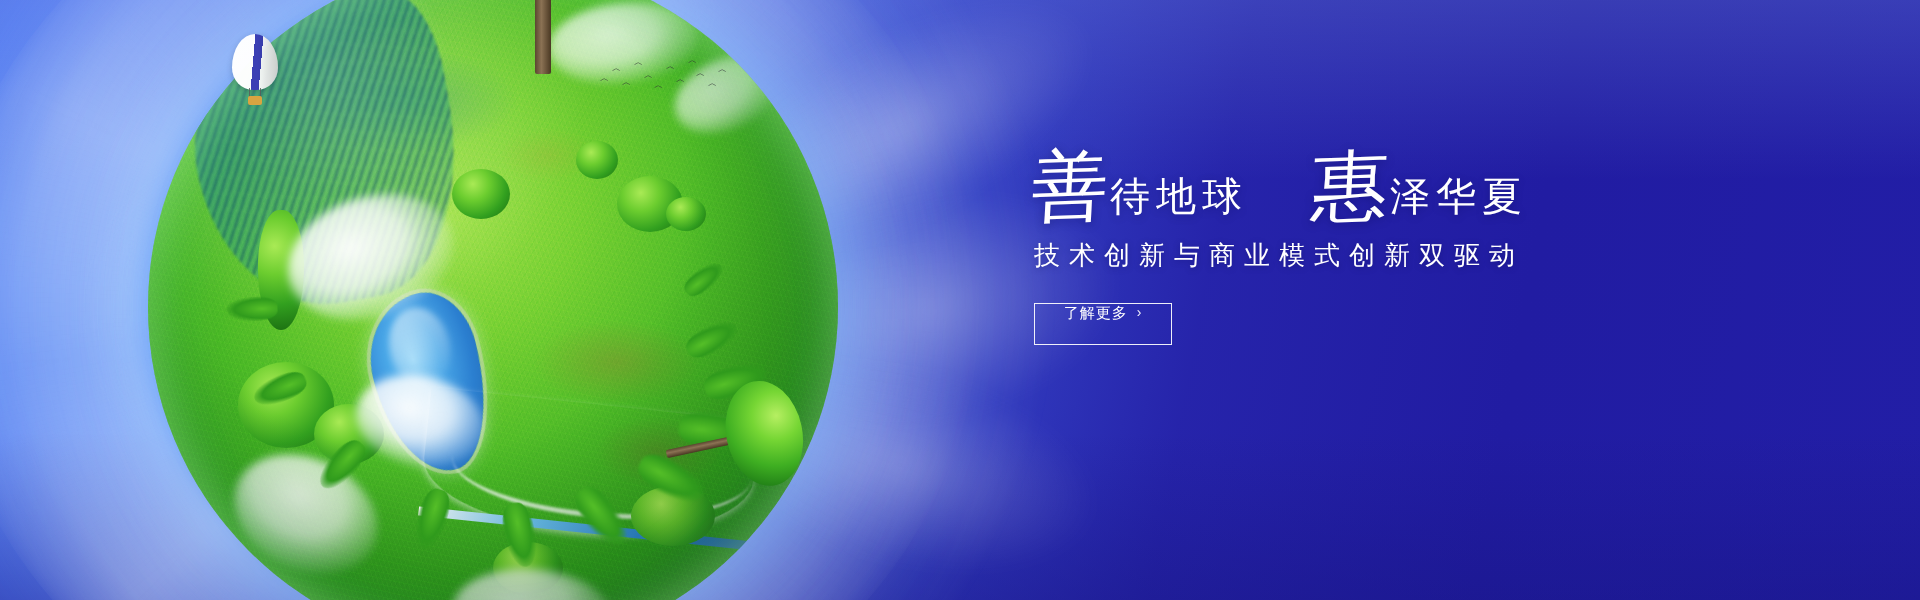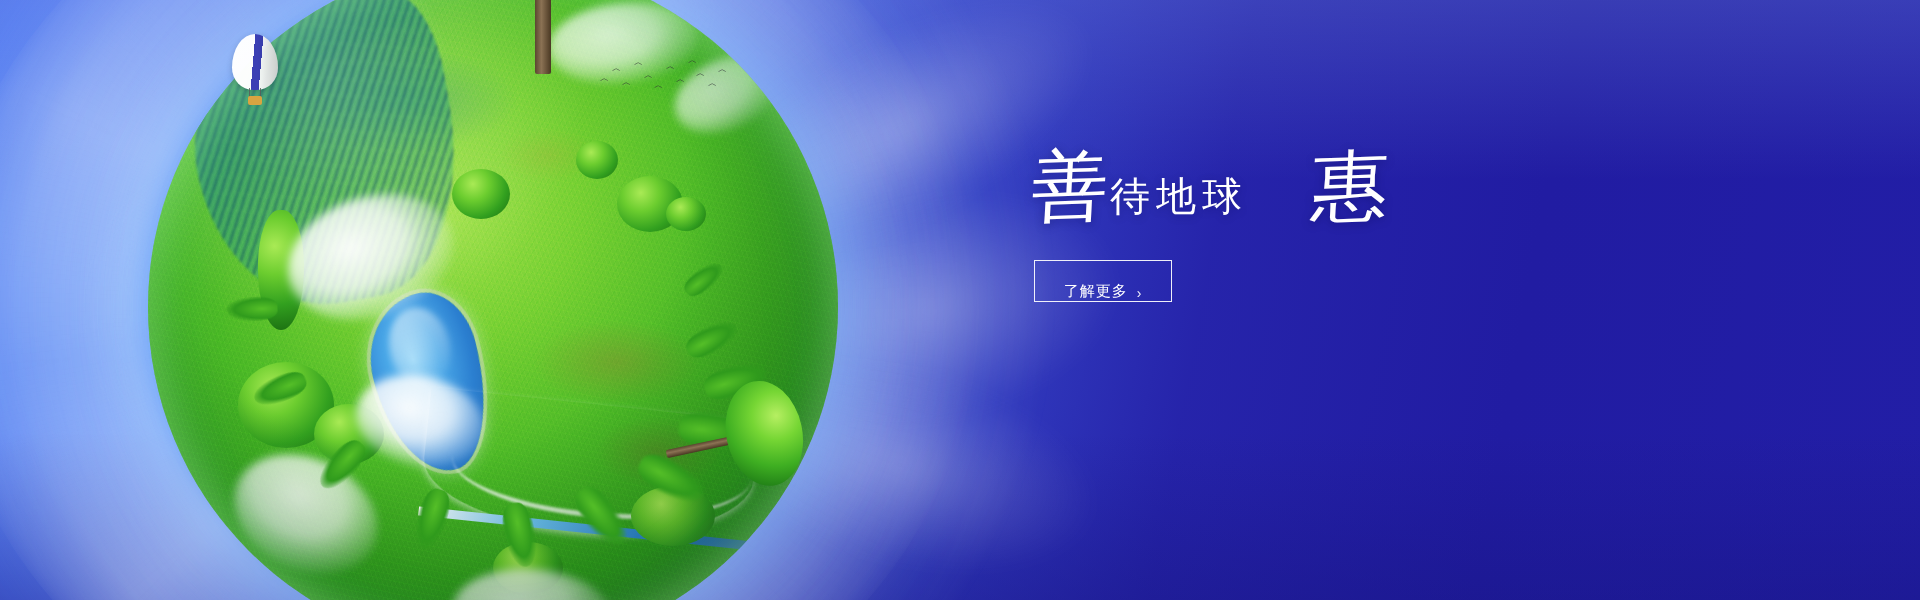--- a/index.html
+++ b/index.html
@@ -245,21 +245,21 @@
     font-size:26px;letter-spacing:9px;font-weight:400;
     color:#ffffff;margin:14px 0 0 2px;white-space:nowrap;
     text-shadow:0 1px 6px rgba(10,10,70,.35);
   }
   .descline{
     font-size:17px;letter-spacing:0.5px;color:#f2f4ff;
     margin:18px 0 0 2px;white-space:nowrap;
     text-shadow:0 1px 5px rgba(10,10,70,.35);
   }
   .cta{
-    display:inline-flex;align-items:flex-end;justify-content:center;gap:9px;
+    display:inline-flex;align-items:flex-start;justify-content:center;gap:9px;
     margin:30px 0 0 2px;
     width:116px;height:40px;
     border:1px solid rgba(255,255,255,.92);
     background:transparent;color:#fff;
     font-size:15px;letter-spacing:1px;
     cursor:pointer;
     box-sizing:content-box;padding:0 10px;
   }
   .cta .chev{font-size:14px;opacity:.95;}
 </style>
@@ -360,22 +360,24 @@
     <span class="bird" style="left:122px;top:13px;">︿</span>
   </div>
 
   <div class="content">
 
     <div class="headline">
       <span class="cal">善</span>
       <span class="reg">待地球</span>
       <span class="gap"></span>
       <span class="cal">惠</span>
+      <span class="reg">泽华夏</span>
     </div>
 
+    <div class="subline">技术创新与商业模式创新双驱动</div>
 
 
     <button class="cta">
       <span>了解更多</span>
       <span class="chev">›</span>
     </button>
 
   </div>
 </div>
 

